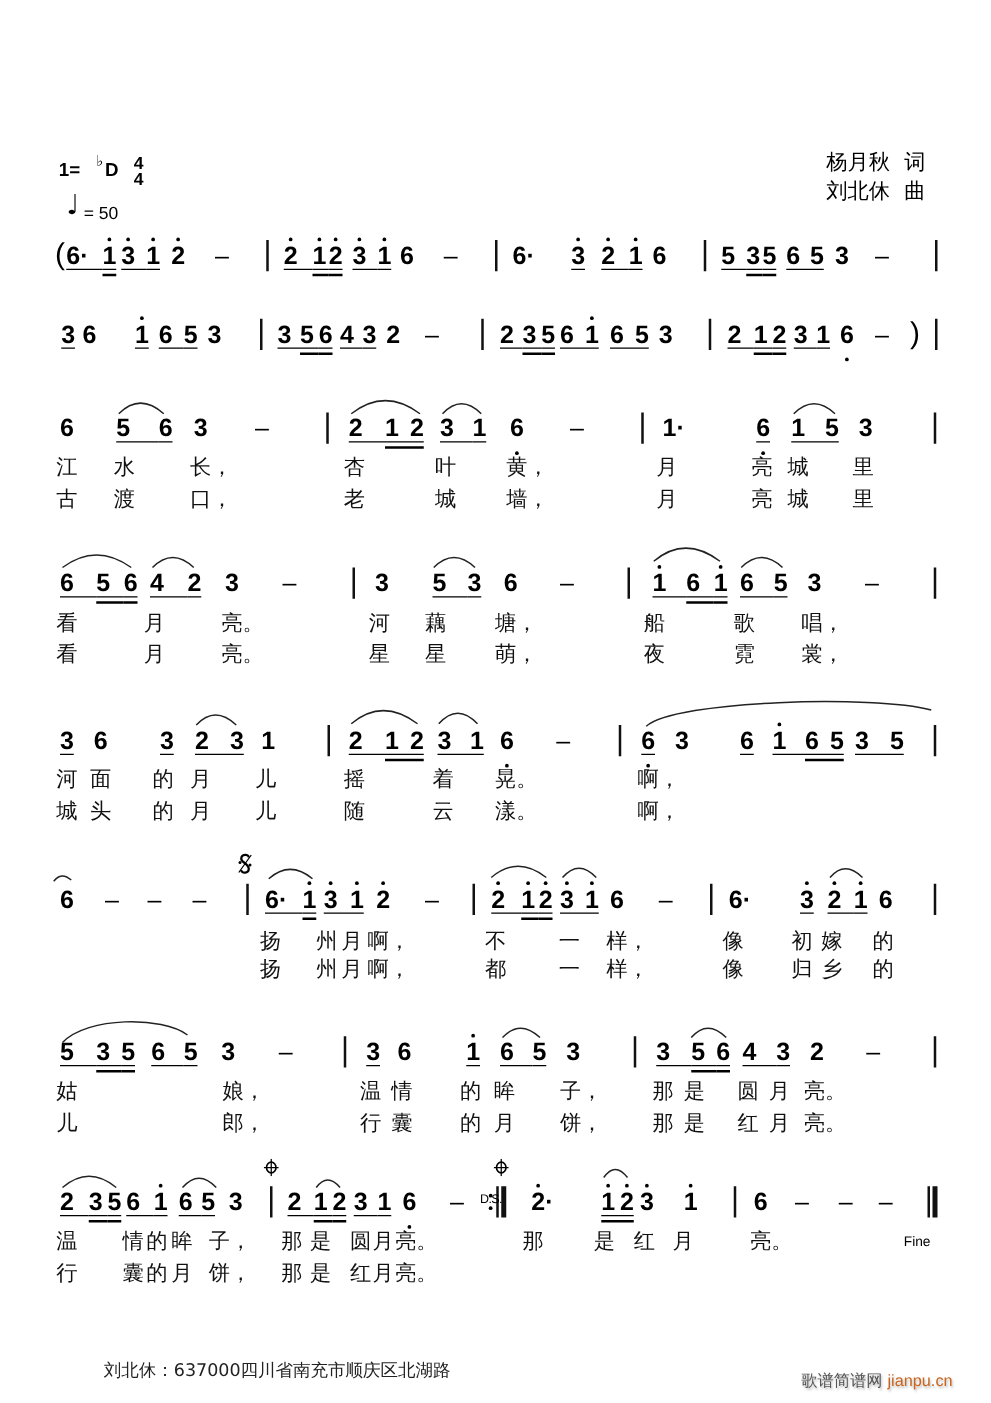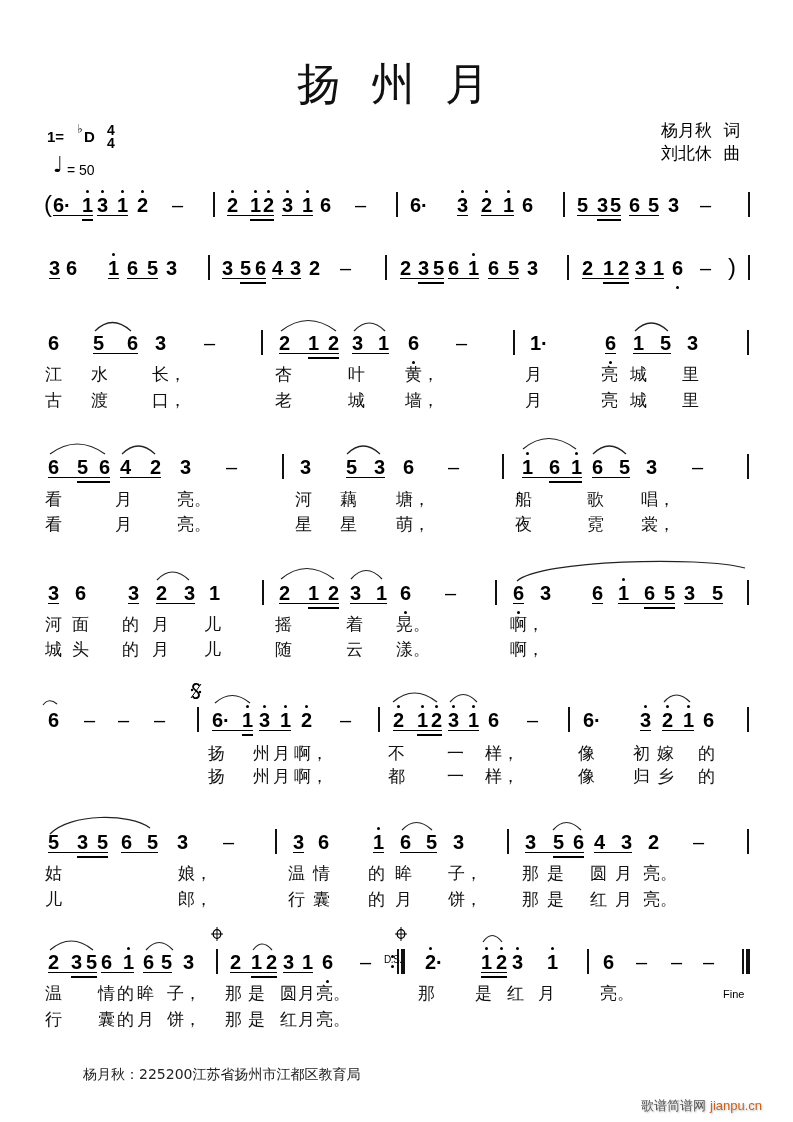--- a/index.html
+++ b/index.html
@@ -35,21 +35,20 @@
   .footer{position:absolute;left:83px;width:298px;overflow:hidden;white-space:nowrap;font:14px/17px "DejaVu Sans",sans-serif;color:#222;}
   .wm{position:absolute;left:641px;top:1096px;white-space:nowrap;text-shadow:1px 1px 2px #bbb;}
   .wm-cn{font:13px/16px "DejaVu Serif",serif;color:#555;}
   .wm-url{font:13px/16px "Liberation Sans",sans-serif;color:#c8641e;margin-left:4px;}
 </style>
 </head>
 <body>
 
 <div class="page">
 
-  <div class="title">扬州月</div>
 
   <span class="hdr" style="left:47px;top:128px">1=</span>
   <span class="flat" style="left:77px;top:123px">♭</span>
   <span class="hdr" style="left:84px;top:128px">D</span>
   <span class="ts" style="left:107px;top:123px">4</span>
   <span class="ts" style="left:107px;top:136px">4</span>
   <span class="tempo-note" style="left:53px;top:153px">♩</span>
   <span class="tempo-val" style="left:67px;top:162px">= 50</span>
 
   <span class="credit" style="left:661px;top:120px">杨月秋 词</span>
@@ -478,18 +477,18 @@
     <path d="M664,702 Q676,688 690,702"></path>
     <path d="M50,834 C70,813 130,813 150,828"></path>
     <path d="M402,830 Q416,815 432,830"></path>
     <path d="M553,830 Q566,815 581,830"></path>
     <path d="M50,950 Q71,932 93,950"></path>
     <path d="M146,950 Q159,935 173,950"></path>
     <path d="M253,950 Q262,938 272,950"></path>
     <path d="M483,942 Q492,929 502,942"></path>
   </svg>
 
-  <div class="footer" style="top:1066px">杨月秋：225200江苏省扬州市江都区教育局</div>
+  <div class="footer" style="top:1089px">刘北休：637000四川省南充市顺庆区北湖路</div>
 
   <div class="wm">
     <span class="wm-cn">歌谱简谱网</span><span class="wm-url">jianpu.cn</span>
   </div>
 </div>
 
 </body></html>

